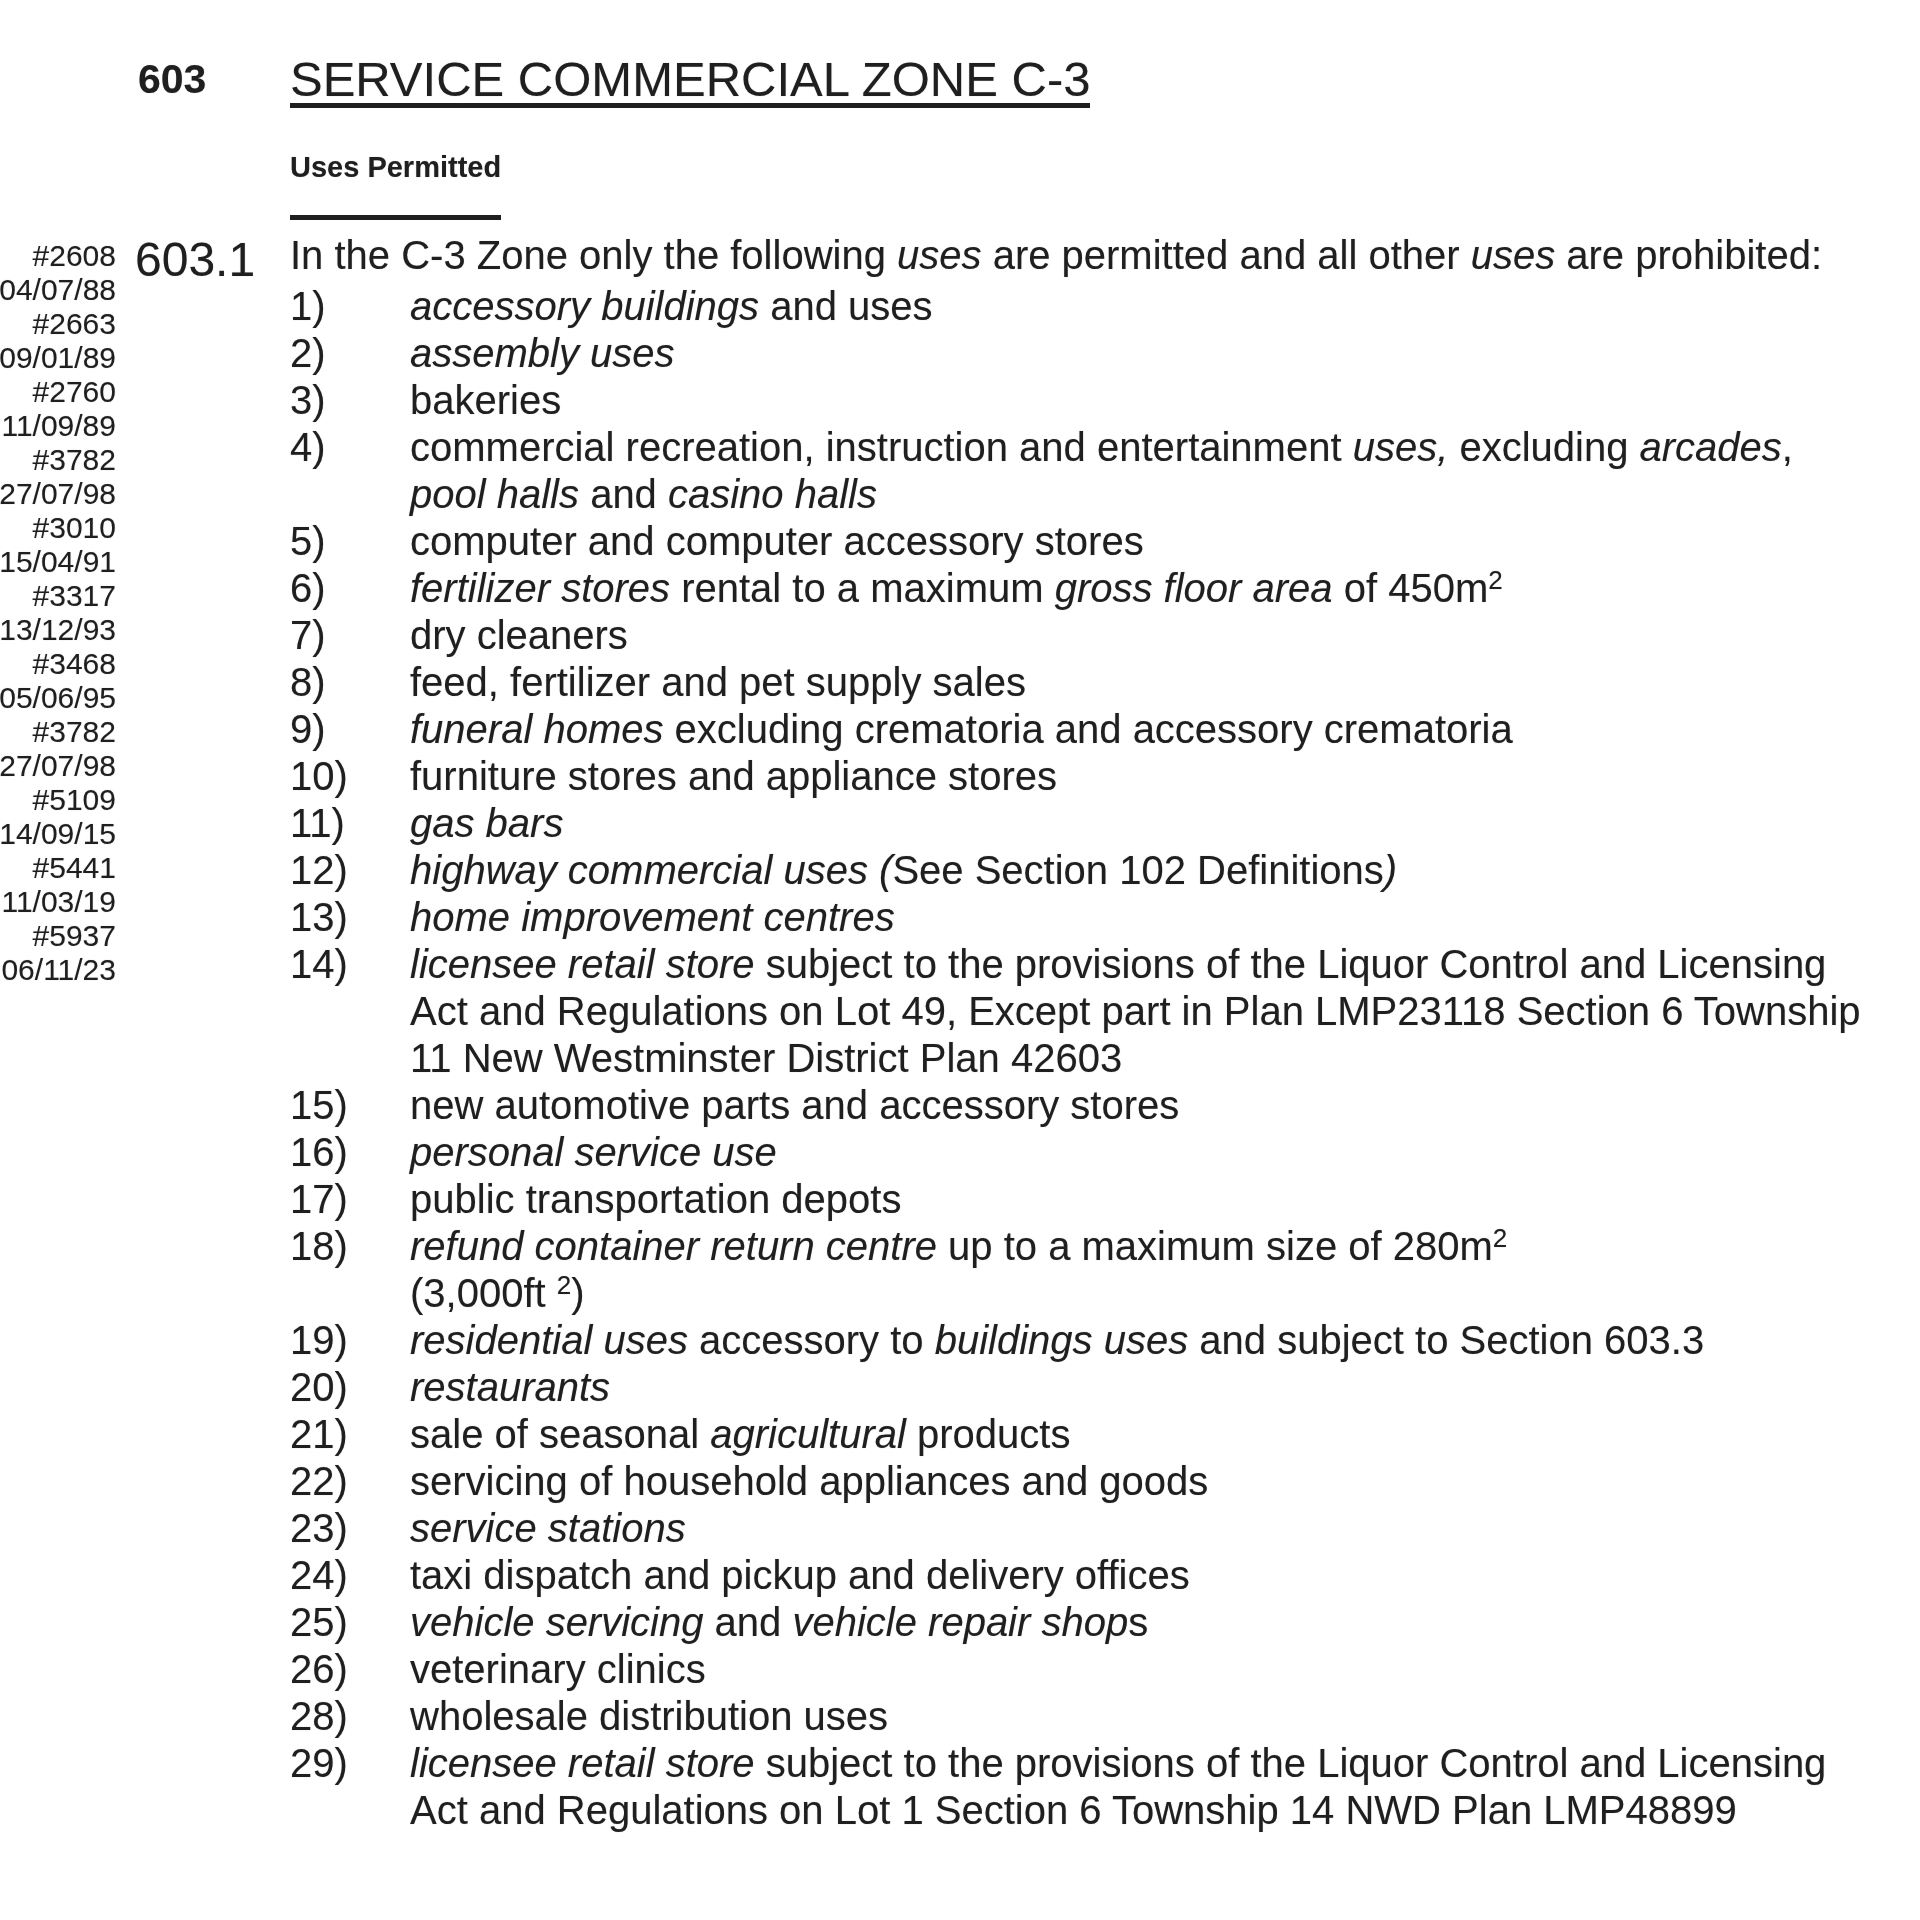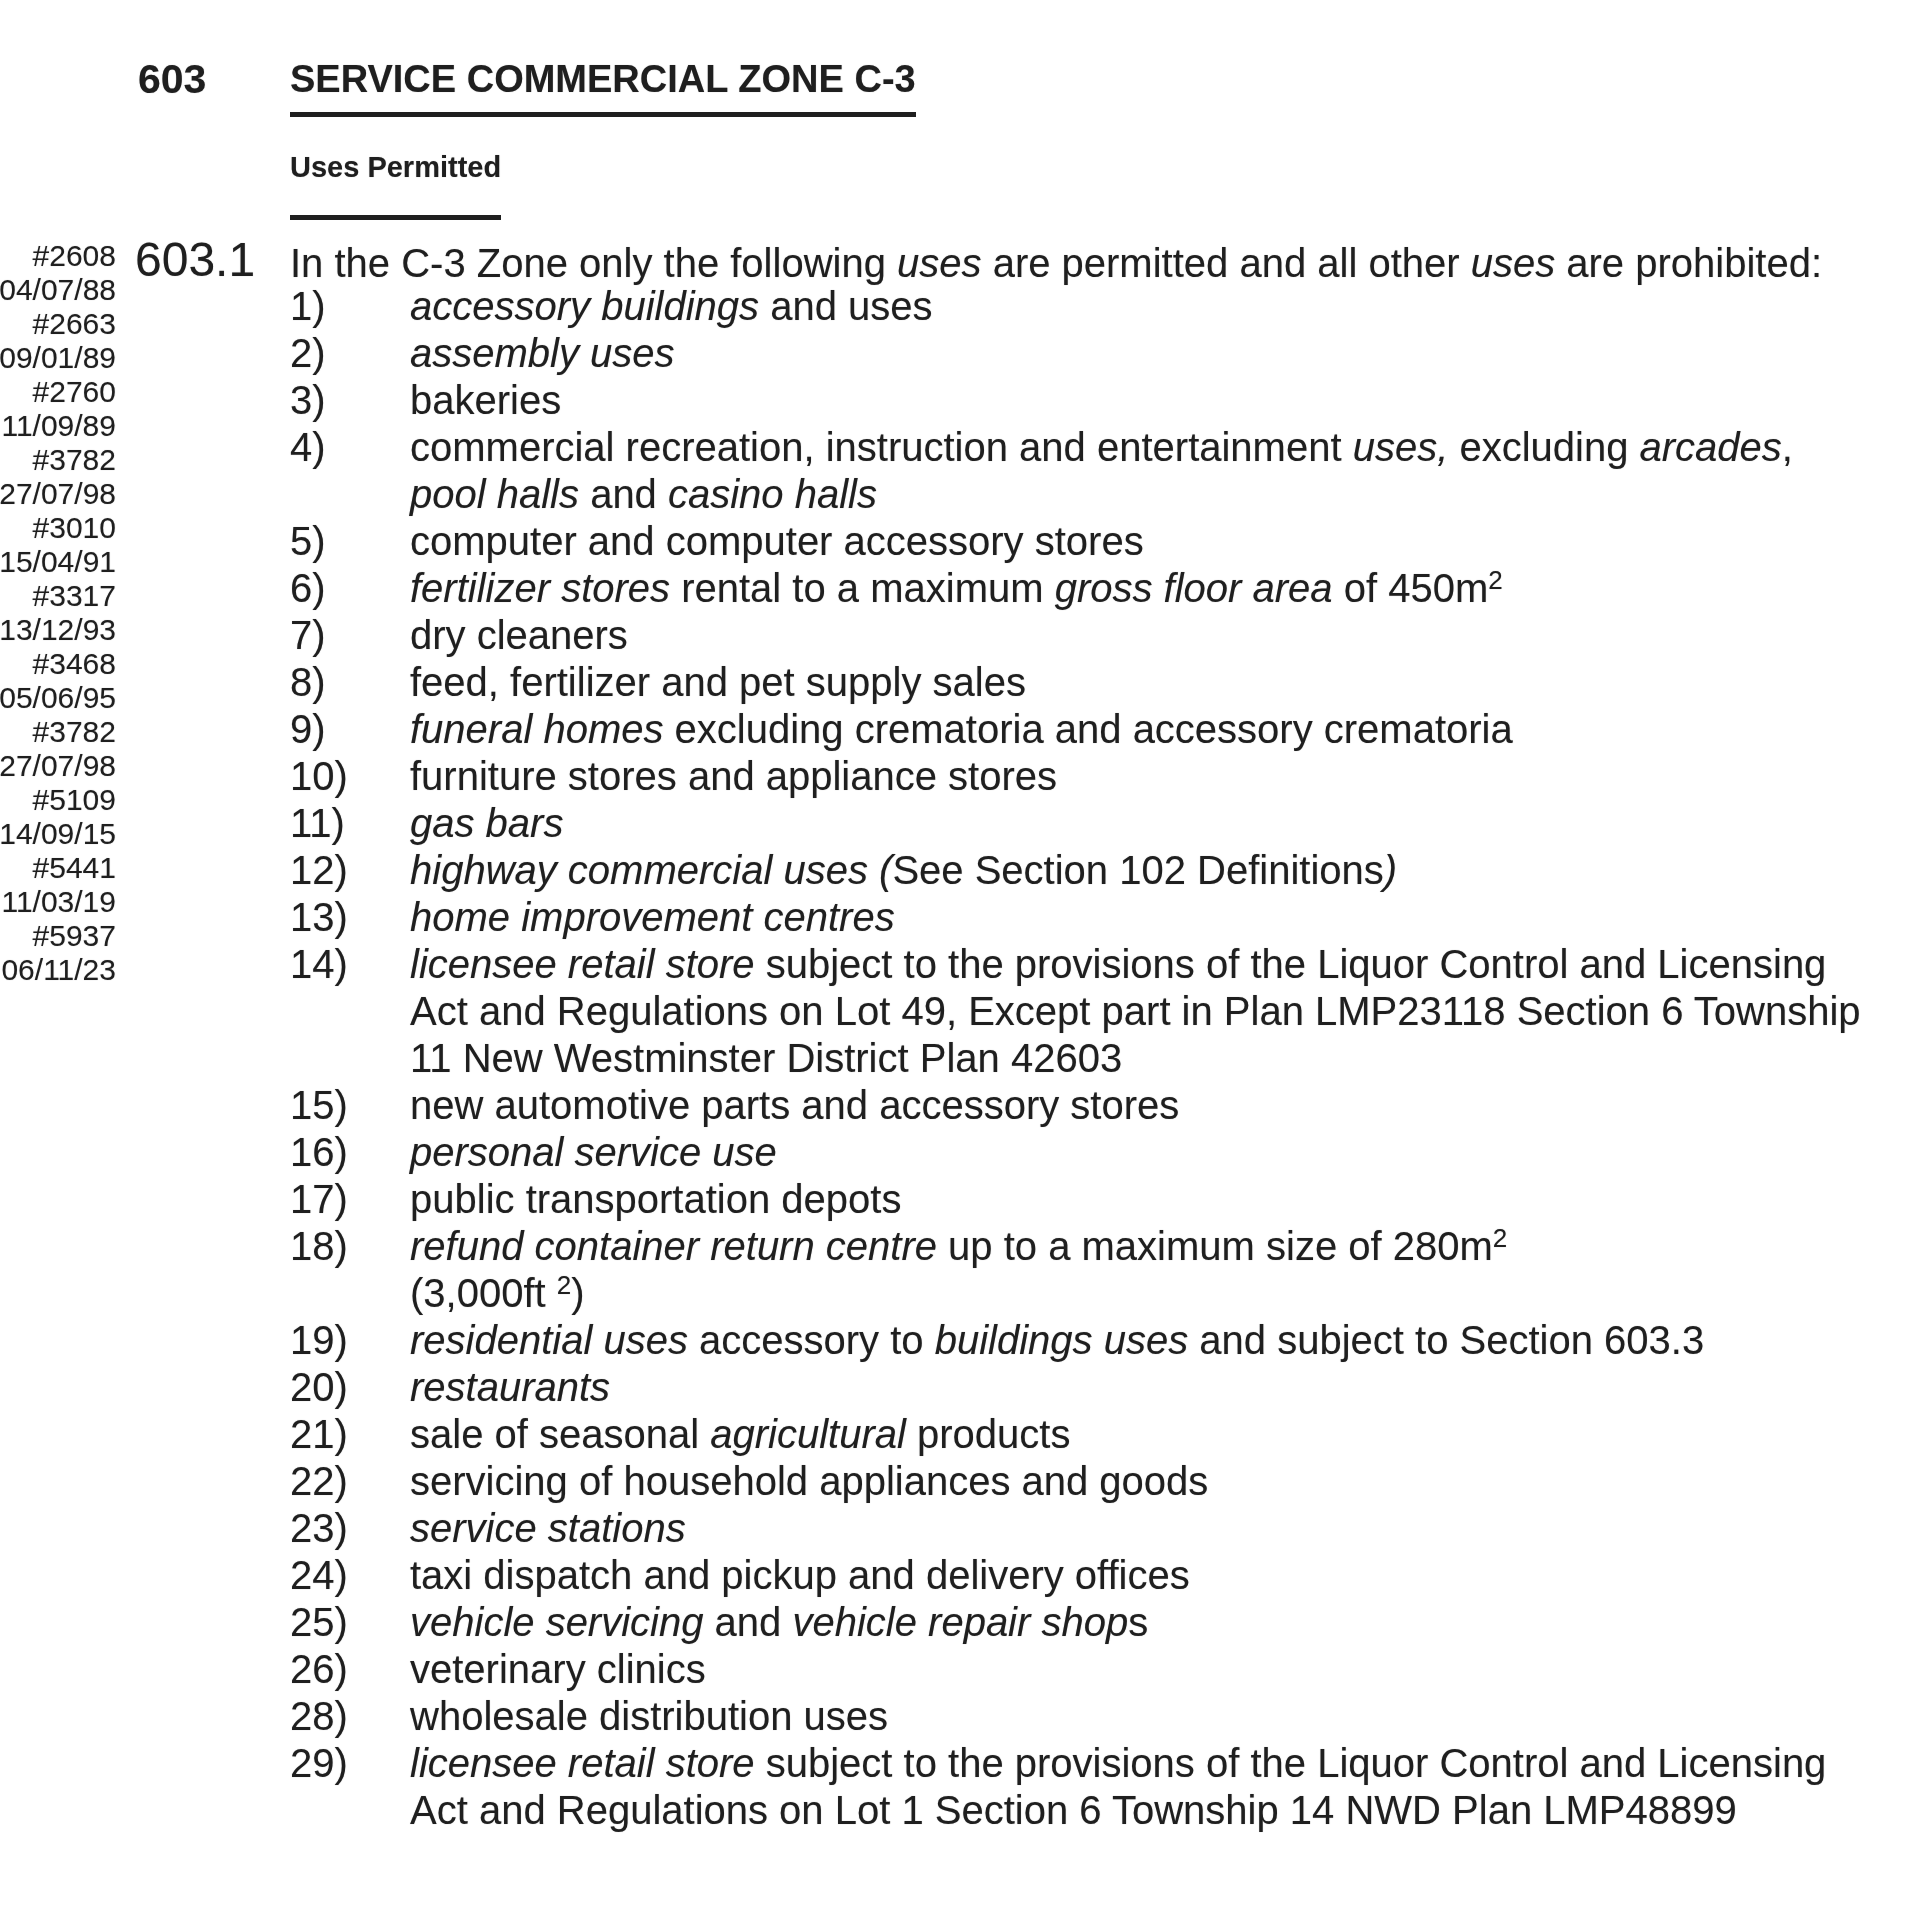--- a/index.html
+++ b/index.html
@@ -12,44 +12,43 @@
     overflow:hidden;
     text-shadow: 0 0 1px rgba(30,30,30,0.35);
   }
   .abs { position:absolute; }
   #heading-num {
     left:138px; top:55px;
     font-size:41px; font-weight:bold; line-height:48px;
   }
   #heading-title {
     left:290px; top:55px;
-    font-size:38px; font-weight:bold; line-height:48px;
+    font-size:49px; font-weight:normal; line-height:48px;
     display:inline-block;
     border-bottom:5px solid #1f1f1f;
-    padding-bottom:9px;
   }
   #subtitle {
     left:290px; top:143px;
     font-size:29px; font-weight:bold; line-height:48px;
     display:inline-block;
     border-bottom:5px solid #1f1f1f;
     padding-bottom:24px;
   }
   #margin-notes {
     left:-6px; top:239px; width:122px;
     font-size:30px; line-height:34px;
     text-align:right;
     white-space:nowrap;
   }
   #clause-number {
     left:135px; top:236px;
     font-size:48px; line-height:47px;
   }
   #intro-text {
-    left:290px; top:240px;
+    left:290px; top:232px;
     font-size:40px; line-height:47px;
     white-space:nowrap;
   }
   #uses-list {
     left:290px; top:283px;
     font-size:40px; line-height:47px;
   }
   .row { display:flex; height:47px; }
   .num { flex:0 0 88px; width:88px; }
   .txt { white-space:nowrap;margin-left:32px; }

